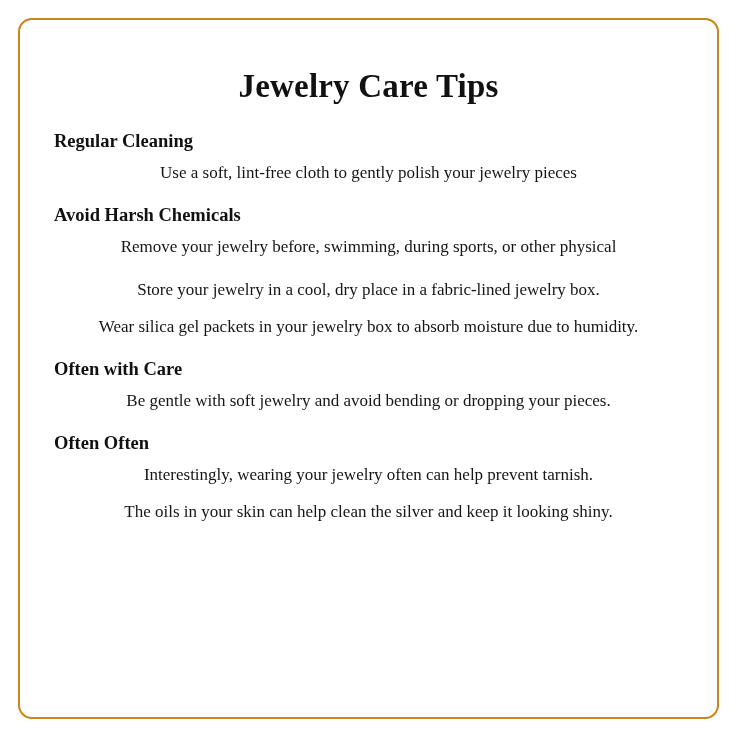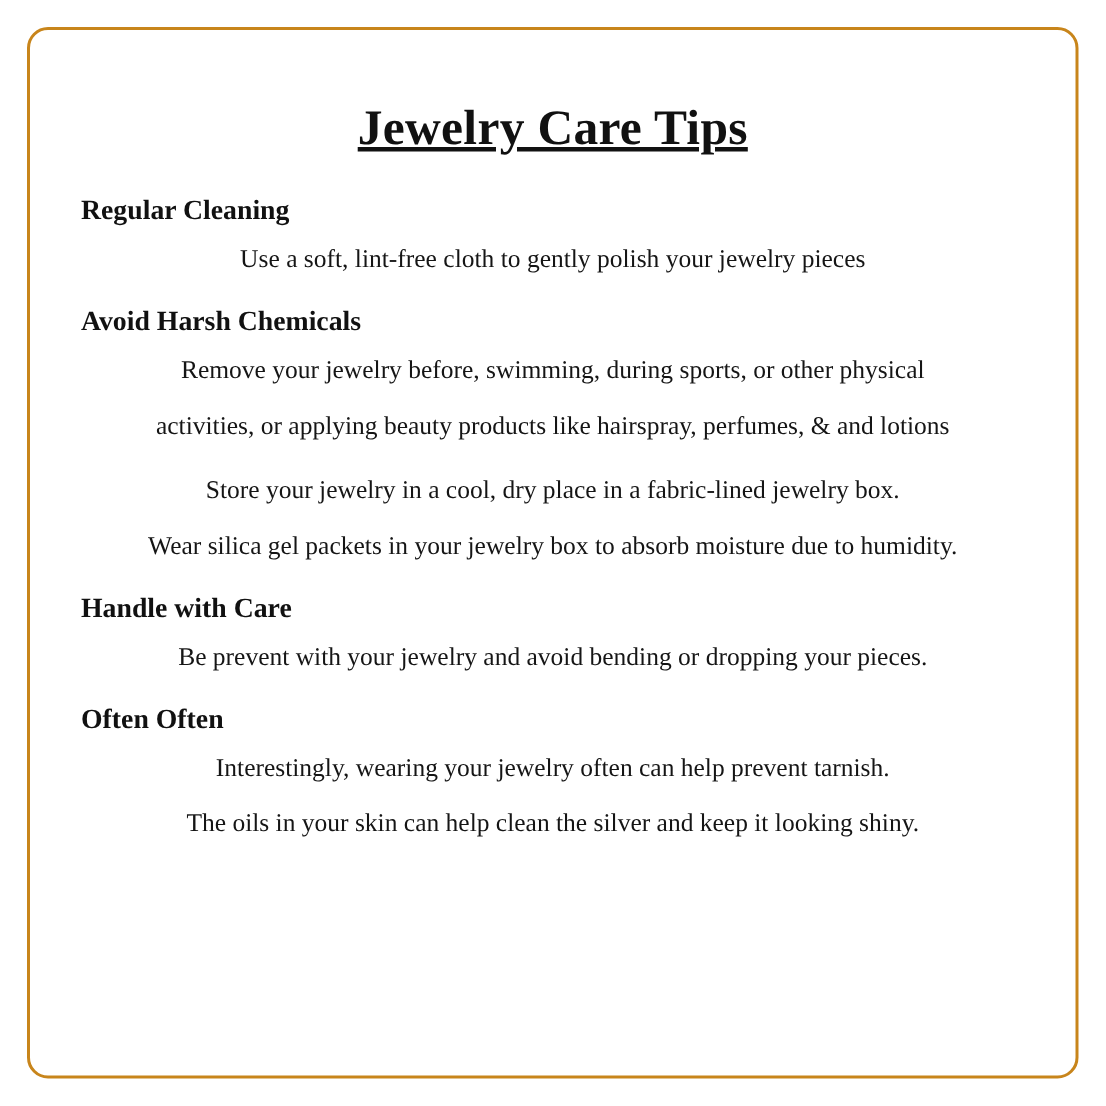--- a/index.html
+++ b/index.html
@@ -38,21 +38,20 @@
     align-items: center;
   }
 
   .title {
     font-size: 33px;
     font-weight: bold;
     letter-spacing: 0.2px;
     text-align: center;
     margin: 18px 0 26px 0;
     color: #111111;
-    text-decoration: underline;
   }
 
   .section {
     width: 100%;
     text-align: center;
   }
 
   .section-heading {
     font-size: 18.5px;
     font-weight: bold;
@@ -86,31 +85,30 @@
     <h1 class="title">Jewelry Care Tips</h1>
 
     <div class="section">
       <h2 class="section-heading">Regular Cleaning</h2>
       <p class="section-line">Use a soft, lint-free cloth to gently polish your jewelry pieces</p>
     </div>
 
     <div class="section">
       <h2 class="section-heading">Avoid Harsh Chemicals</h2>
       <p class="section-line">Remove your jewelry before, swimming, during sports, or other physical</p>
-      <p class="section-line">activities,  or applying beauty products like hairspray, perfumes, &amp; and lotions</p>
     </div>
 
     <div class="section">
       <p class="section-line">Store your jewelry in a cool, dry place in a fabric-lined jewelry box.</p>
       <p class="section-line">Wear silica gel packets in your jewelry box to absorb moisture due to humidity.</p>
     </div>
 
     <div class="section">
-      <h2 class="section-heading">Handle with Care</h2>
-      <p class="section-line">Be prevent with your jewelry and avoid bending or dropping your pieces.</p>
+      <h2 class="section-heading">Often with Care</h2>
+      <p class="section-line">Be gentle with soft jewelry and avoid bending or dropping your pieces.</p>
     </div>
 
     <div class="section">
       <h2 class="section-heading">Often Often</h2>
       <p class="section-line">Interestingly, wearing your jewelry often can help prevent tarnish.</p>
       <p class="section-line">The oils in your skin can help clean the silver and keep it looking shiny.</p>
     </div>
 
   </div>
 </div>

